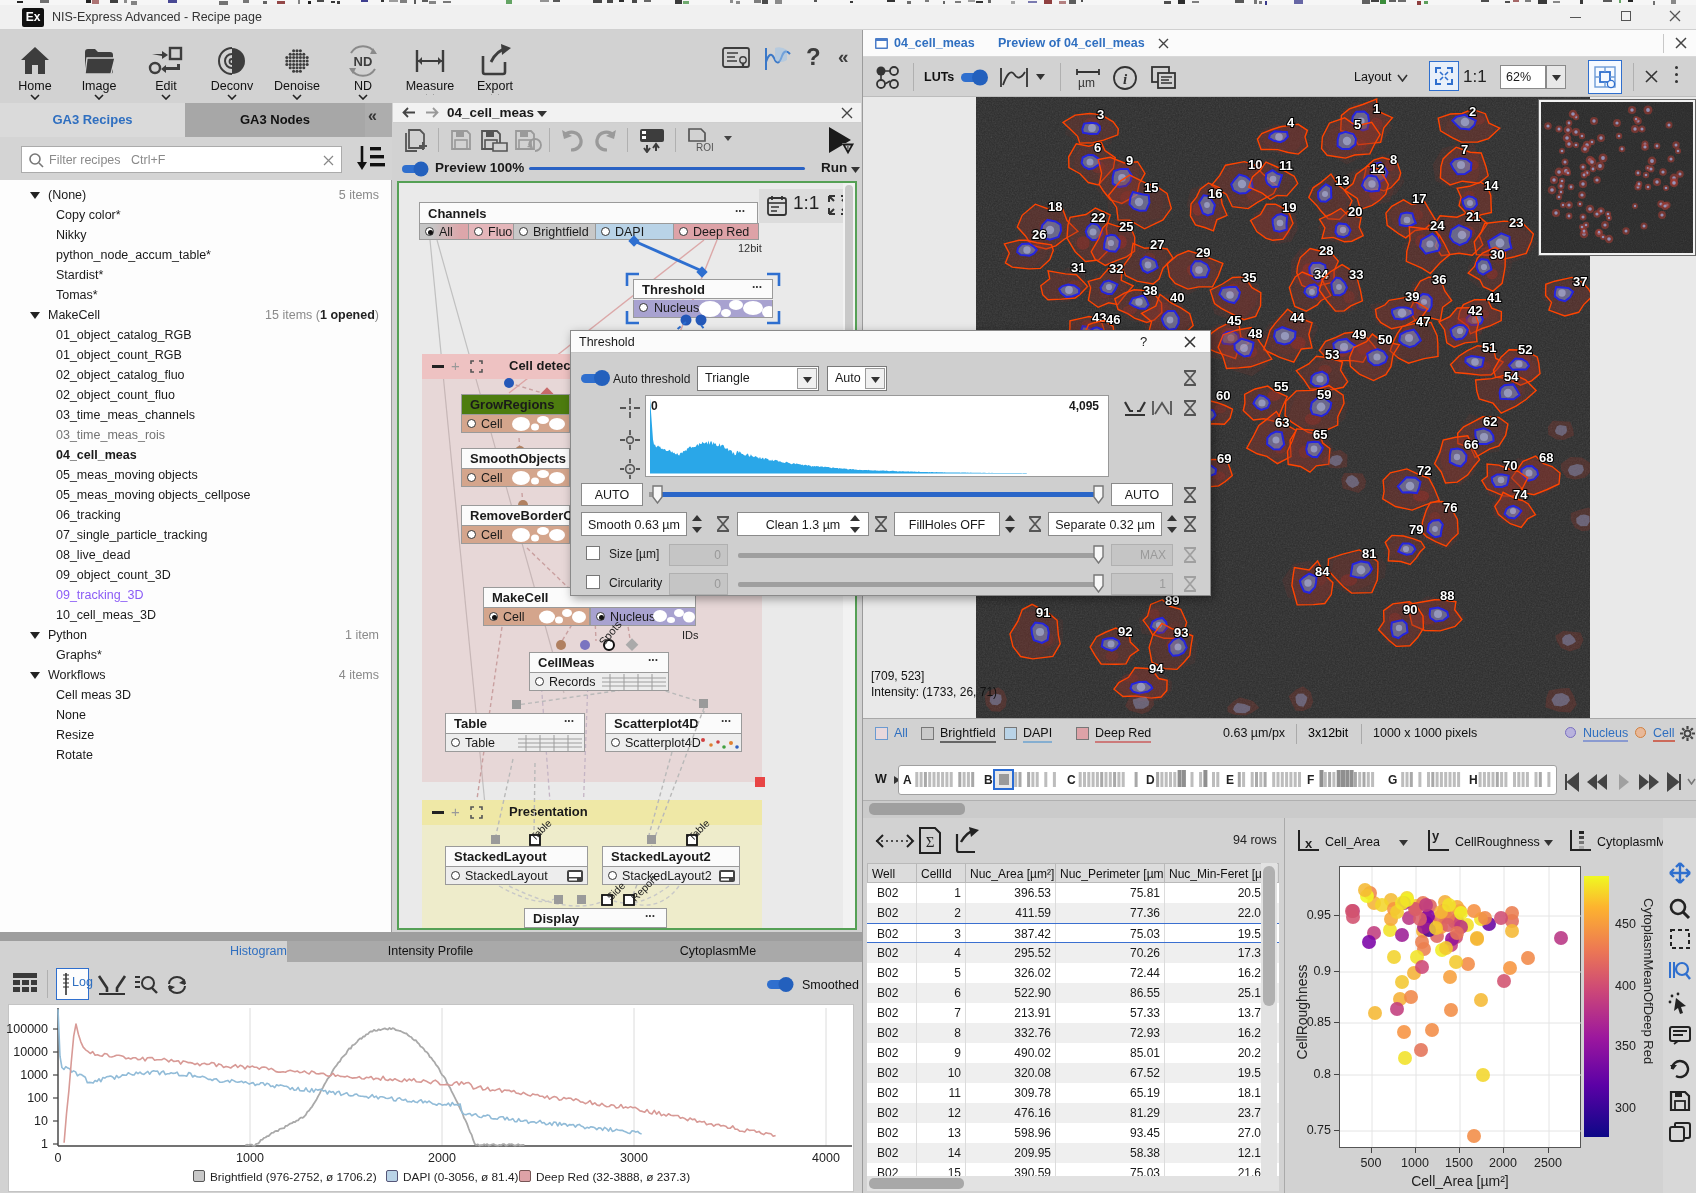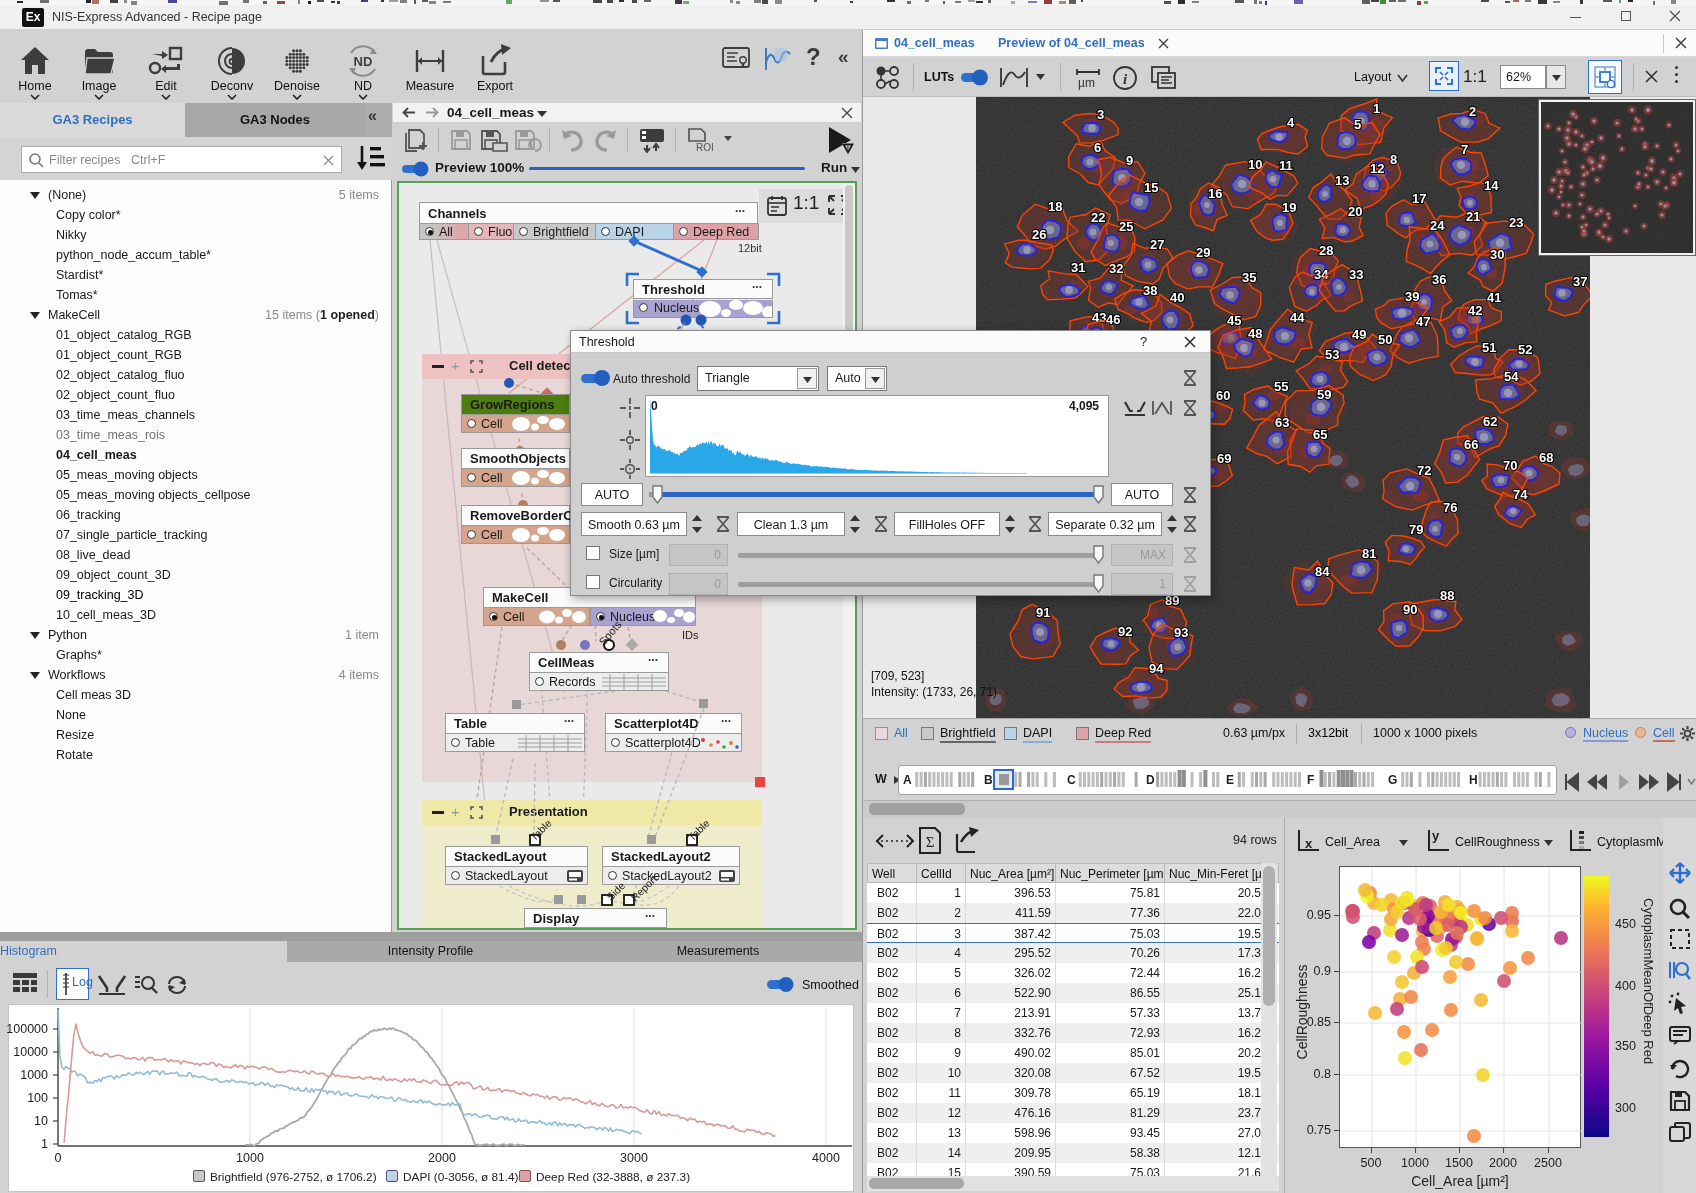--- a/index.html
+++ b/index.html
@@ -279,21 +279,21 @@
       <div class="abs tt" style="left:56px;top:208px;font-weight:normal;color:#1a1a1a">02_object_count_fluo</div>
       <div class="abs tt" style="left:56px;top:228px;font-weight:normal;color:#1a1a1a">03_time_meas_channels</div>
       <div class="abs tt" style="left:56px;top:248px;font-weight:normal;color:#737373">03_time_meas_rois</div>
       <div class="abs tt" style="left:56px;top:268px;font-weight:bold;color:#1a1a1a">04_cell_meas</div>
       <div class="abs tt" style="left:56px;top:288px;font-weight:normal;color:#1a1a1a">05_meas_moving objects</div>
       <div class="abs tt" style="left:56px;top:308px;font-weight:normal;color:#1a1a1a">05_meas_moving objects_cellpose</div>
       <div class="abs tt" style="left:56px;top:328px;font-weight:normal;color:#1a1a1a">06_tracking</div>
       <div class="abs tt" style="left:56px;top:348px;font-weight:normal;color:#1a1a1a">07_single_particle_tracking</div>
       <div class="abs tt" style="left:56px;top:368px;font-weight:normal;color:#1a1a1a">08_live_dead</div>
       <div class="abs tt" style="left:56px;top:388px;font-weight:normal;color:#1a1a1a">09_object_count_3D</div>
-      <div class="abs tt" style="left:56px;top:408px;font-weight:normal;color:#000000">09_tracking_3D</div>
+      <div class="abs tt" style="left:56px;top:408px;font-weight:normal;color:#8b5cf6">09_tracking_3D</div>
       <div class="abs tt" style="left:56px;top:428px;font-weight:normal;color:#1a1a1a">10_cell_meas_3D</div>
       <div class="abs" style="left:30px;top:452px;width:0;height:0;border-left:5px solid transparent;border-right:5px solid transparent;border-top:7px solid #222"></div>
       <div class="abs tt" style="left:48px;top:448px;color:#1a1a1a">Python</div>
       <div class="abs tt" style="right:12px;top:448px;color:#8a8a8a">1 item</div>
       <div class="abs tt" style="left:56px;top:468px;font-weight:normal;color:#1a1a1a">Graphs*</div>
       <div class="abs" style="left:30px;top:492px;width:0;height:0;border-left:5px solid transparent;border-right:5px solid transparent;border-top:7px solid #222"></div>
       <div class="abs tt" style="left:48px;top:488px;color:#1a1a1a">Workflows</div>
       <div class="abs tt" style="right:12px;top:488px;color:#8a8a8a">4 items</div>
       <div class="abs tt" style="left:56px;top:508px;font-weight:normal;color:#1a1a1a">Cell meas 3D</div>
       <div class="abs tt" style="left:56px;top:528px;font-weight:normal;color:#1a1a1a">None</div>
@@ -2011,23 +2011,23 @@
       <svg class="abs" style="left:5px;top:303px" width="24" height="24" viewBox="0 0 24 24">
         <rect x="2" y="6" width="14" height="14" rx="2" fill="none" stroke="#222" stroke-width="2"></rect>
         <path d="M7,6 L7,3 Q7,2 8,2 L20,2 Q22,2 22,4 L22,15 Q22,17 20,17 L16,17" fill="none" stroke="#222" stroke-width="2"></path>
       </svg>
     </div>
 </div>
 
 <div class="abs" style="left:0;top:932px;width:862px;height:261px;background:#d2d2d2">
 <div class="abs" style="left:0;top:0;width:862px;height:9px;background:#9e9e9e"></div>
     <div class="abs" style="left:0;top:9px;width:862px;height:21px;background:#a9a9a9">
-      <div class="abs" style="left:0;top:0;width:287px;height:21px;background:#d2d2d2;color:#2f6fc0;text-align:left;line-height:21px;font-size:12.5px">Histogram</div>
+      <div class="abs" style="left:0;top:0;width:287px;height:21px;background:#d2d2d2;color:#2f6fc0;text-align:right;line-height:21px;font-size:12.5px">Histogram</div>
       <div class="abs" style="left:287px;top:0;width:287px;height:21px;color:#111;text-align:center;line-height:21px;font-size:12.5px">Intensity Profile</div>
-      <div class="abs" style="left:574px;top:0;width:288px;height:21px;color:#111;text-align:center;line-height:21px;font-size:12.5px">Measurements</div>
+      <div class="abs" style="left:574px;top:0;width:288px;height:21px;color:#111;text-align:center;line-height:21px;font-size:12.5px">CytoplasmMe</div>
     </div>
     <div class="abs" style="left:0;top:30px;width:862px;height:44px;background:#d2d2d2">
       <svg class="abs" style="left:12px;top:10px" width="26" height="24" viewBox="0 0 26 24">
         <g fill="#3a3a3a">
           <rect x="1" y="1" width="24" height="5"></rect>
           <rect x="1" y="8" width="7" height="5"></rect>
           <rect x="10" y="8" width="7" height="5"></rect>
           <rect x="19" y="8" width="6" height="5"></rect>
           <rect x="1" y="15" width="7" height="5"></rect>
           <rect x="10" y="15" width="7" height="5"></rect>
@@ -2174,21 +2174,21 @@
       <path d="M3,2 L15,2 M3,16 L15,16 M3.5,2.5 L14.5,15.5 M14.5,2.5 L3.5,15.5" stroke="#555" stroke-width="1.8" fill="none"></path>
     </svg>
     <div class="abs" style="left:10px;top:181px;width:106px;height:24px;background:#fff;border:1px solid #8a8a8a;text-align:center;line-height:24px;font-size:12.5px">Smooth 0.63 µm</div>
     <svg class="abs" style="left:119px;top:181px" width="14" height="24" viewBox="0 0 14 24">
       <path d="M2,9 L7,3 L12,9 Z" fill="#333"></path>
       <path d="M2,15 L7,21 L12,15 Z" fill="#333"></path>
     </svg>
     <svg class="abs" style="left:143px;top:184px" width="18" height="18" viewBox="0 0 18 18">
       <path d="M3,2 L15,2 M3,16 L15,16 M3.5,2.5 L14.5,15.5 M14.5,2.5 L3.5,15.5" stroke="#555" stroke-width="1.8" fill="none"></path>
     </svg>
-    <div class="abs" style="left:166px;top:181px;width:108px;height:24px;background:#fff;border:1px solid #8a8a8a;text-align:center;line-height:24px;font-size:12.5px">Clean 1.3 µm</div>
+    <div class="abs" style="left:166px;top:181px;width:132px;height:24px;background:#fff;border:1px solid #8a8a8a;text-align:center;line-height:24px;font-size:12.5px">Clean 1.3 µm</div>
     <svg class="abs" style="left:277px;top:181px" width="14" height="24" viewBox="0 0 14 24">
       <path d="M2,9 L7,3 L12,9 Z" fill="#333"></path>
       <path d="M2,15 L7,21 L12,15 Z" fill="#333"></path>
     </svg>
     <svg class="abs" style="left:301px;top:184px" width="18" height="18" viewBox="0 0 18 18">
       <path d="M3,2 L15,2 M3,16 L15,16 M3.5,2.5 L14.5,15.5 M14.5,2.5 L3.5,15.5" stroke="#555" stroke-width="1.8" fill="none"></path>
     </svg>
     <div class="abs" style="left:323px;top:181px;width:106px;height:24px;background:#fff;border:1px solid #8a8a8a;text-align:center;line-height:24px;font-size:12.5px">FillHoles OFF</div>
     <svg class="abs" style="left:432px;top:181px" width="14" height="24" viewBox="0 0 14 24">
       <path d="M2,9 L7,3 L12,9 Z" fill="#333"></path>

